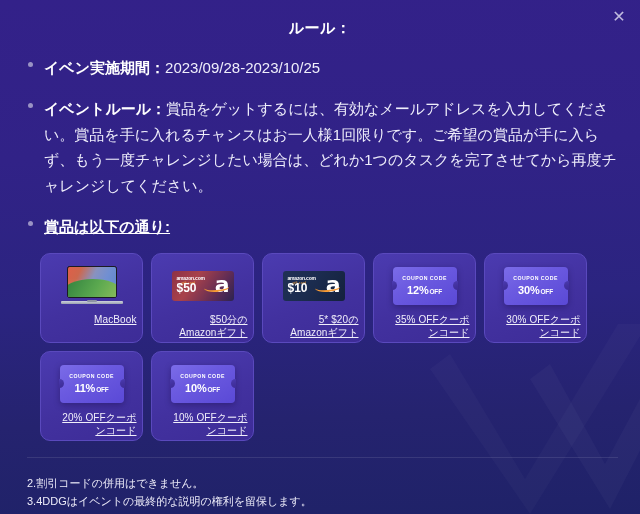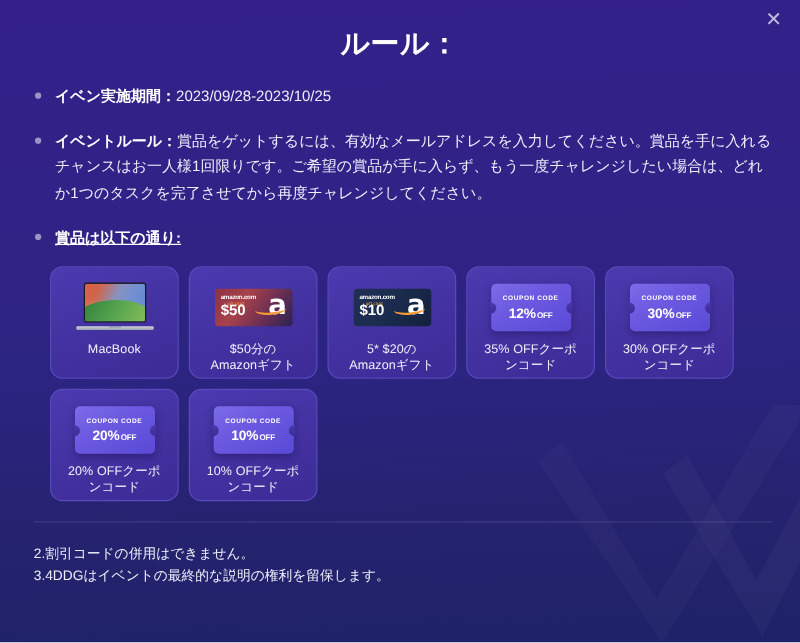--- a/index.html
+++ b/index.html
@@ -16,50 +16,50 @@
   .wm{position:absolute;pointer-events:none;opacity:.55;}
   .wm svg{display:block;}
 
   .close-btn{
     position:absolute; top:6px; right:10px; width:22px; height:22px;
     display:flex; align-items:center; justify-content:center;
     color:#cfcbe8; font-size:16px; line-height:1; cursor:pointer; font-weight:300;
     opacity:.9;
   }
   .title{
-    text-align:center; font-size:23px; font-weight:bold; letter-spacing:.5px;
+    text-align:center; font-size:15px; font-weight:bold; letter-spacing:.5px;
     padding-top:19px; color:#ffffff;
   }
 
   .rules{ margin-top:17px; padding:0 22px 0 24px; }
   .rule{ position:relative; padding-left:20px; margin-bottom:15px; }
   .rule .dot{
     position:absolute; left:4px; top:7px; width:5px; height:5px; border-radius:50%;
     background:#9a93c4;
   }
-  .rule .txt{ font-size:12px; line-height:1.72; color:#efeefb; }
+  .rule .txt{ font-size:15px; line-height:1.72; color:#efeefb; }
   .rule .txt b{ font-weight:bold; color:#ffffff; }
   .rule.last{ margin-bottom:8px;text-decoration:underline; }
   .rule.last .txt{ font-weight:bold; }
 
   .cards{
     display:flex; flex-wrap:wrap; gap:8px;
     padding:5px 22px 0 40px;
   }
   .card{
     width:103px; height:90px; border-radius:10px;
     background:linear-gradient(160deg,#4b3bb0 0%,#42319f 55%,#3d2c97 100%);
     border:1px solid #5a49bd;
     display:flex; flex-direction:column; align-items:center; justify-content:flex-start;
     padding-top:10px; cursor:pointer;
   }
   .card .art{ height:44px; display:flex; align-items:center; justify-content:center; }
   .card .cname{
-    margin-top:5px; font-size:10px; line-height:1.32; text-align:center; color:#f1effb;
-    width:90px; letter-spacing:.1px;
+    margin-top:5px; font-size:10px; line-height:1.32; text-align:right; color:#f1effb;
+    width:90px; letter-spacing:.1px;text-decoration:underline;
   }
 
   
   .mb{ position:relative; width:62px; height:40px; }
   .mb .screen{
     position:absolute; left:6px; top:0; width:50px; height:32px;
     border:1.6px solid #1b1b22; border-radius:2.5px; background:#111;
     overflow:hidden;
   }
   .mb .wall{
@@ -226,21 +226,21 @@
         </div>
       </div>
       <div class="cname" style="white-space: pre-line;">30% OFFクーポ
 ンコード</div>
     </div>
 
     <div class="card">
       <div class="art">
         <div class="coupon">
           <span class="cc">COUPON CODE</span>
-          <span class="pct"><span>20%</span><small>OFF</small></span>
+          <span class="pct"><span>11%</span><small>OFF</small></span>
         </div>
       </div>
       <div class="cname" style="white-space: pre-line;">20% OFFクーポ
 ンコード</div>
     </div>
 
     <div class="card">
       <div class="art">
         <div class="coupon">
           <span class="cc">COUPON CODE</span>

